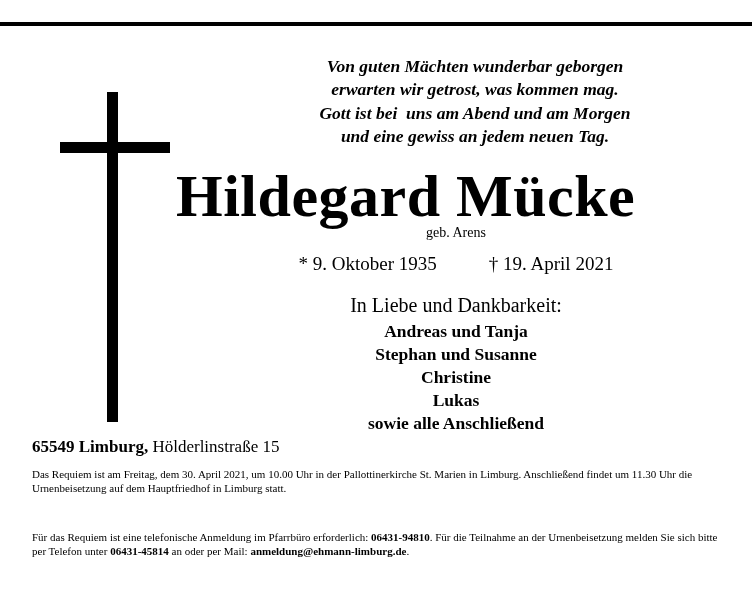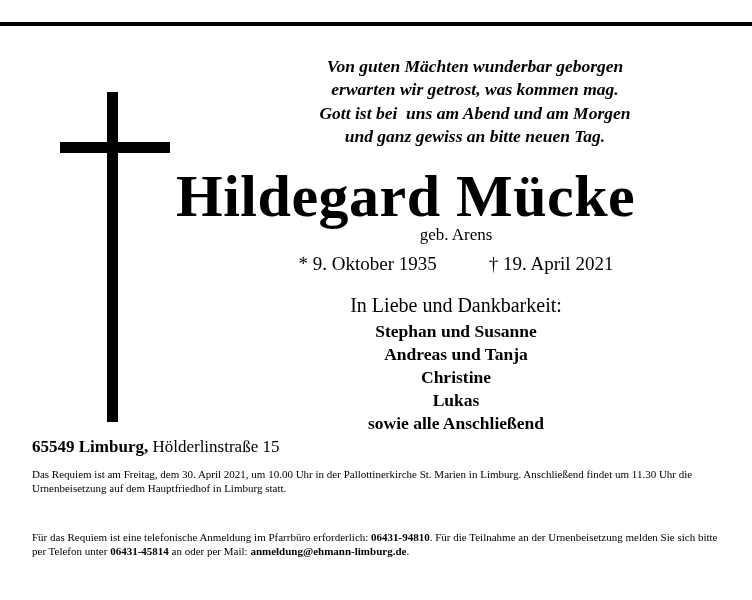--- a/index.html
+++ b/index.html
@@ -80,21 +80,21 @@
     font-weight: bold;
     letter-spacing: 0.5px;
     line-height: 1.05;
   }
   .maidenname {
     position: absolute;
     left: 176px;
     top: 203px;
     width: 560px;
     text-align: center;
-    font-size: 17px;
+    font-size: 14px;
   }
   .dates {
     position: absolute;
     left: 176px;
     top: 231px;
     width: 560px;
     text-align: center;
     font-size: 19px;
   }
   .dates .birth { margin-right: 52px; }
@@ -148,35 +148,35 @@
 
   <div class="cross">
     <div class="vbar"></div>
     <div class="hbar"></div>
   </div>
 
   <div class="verse">
     <div>Von guten Mächten wunderbar geborgen</div>
     <div>erwarten wir getrost, was kommen mag.</div>
     <div>Gott ist bei  uns am Abend und am Morgen</div>
-    <div>und ganz gewiss an bitte neuen Tag.</div>
+    <div>und eine gewiss an jedem neuen Tag.</div>
   </div>
 
   <div class="name">Hildegard Mücke</div>
   <div class="maidenname">geb. Arens</div>
 
   <div class="dates">
     <span class="birth">* 9. Oktober 1935</span><span class="death">† 19. April 2021</span>
   </div>
 
   <div class="gratitude-head">In Liebe und Dankbarkeit:</div>
 
   <div class="mourners">
+    <div>Andreas und Tanja</div>
     <div>Stephan und Susanne</div>
-    <div>Andreas und Tanja</div>
     <div>Christine</div>
     <div>Lukas</div>
     <div>sowie alle Anschließend</div>
   </div>
 
   <div class="address">
     <span class="bold">65549 Limburg,</span><span> Hölderlinstraße 15</span>
   </div>
 
   <div class="body-text para1">

